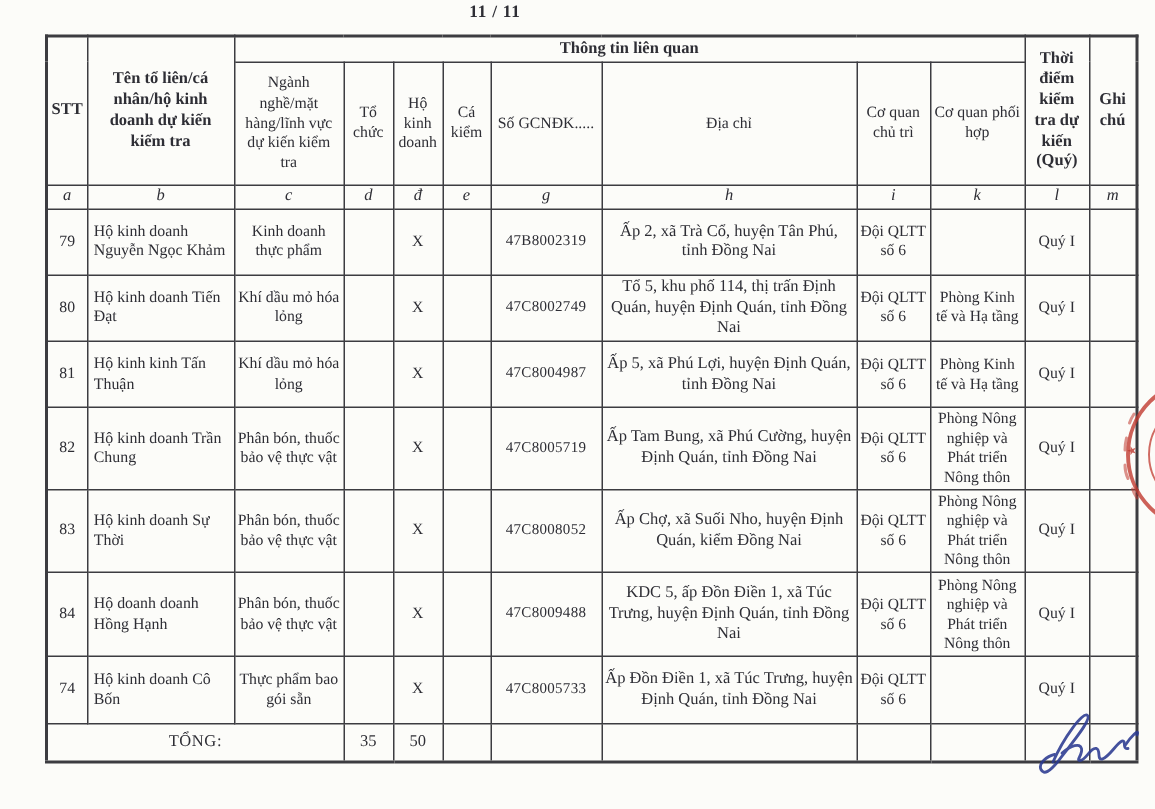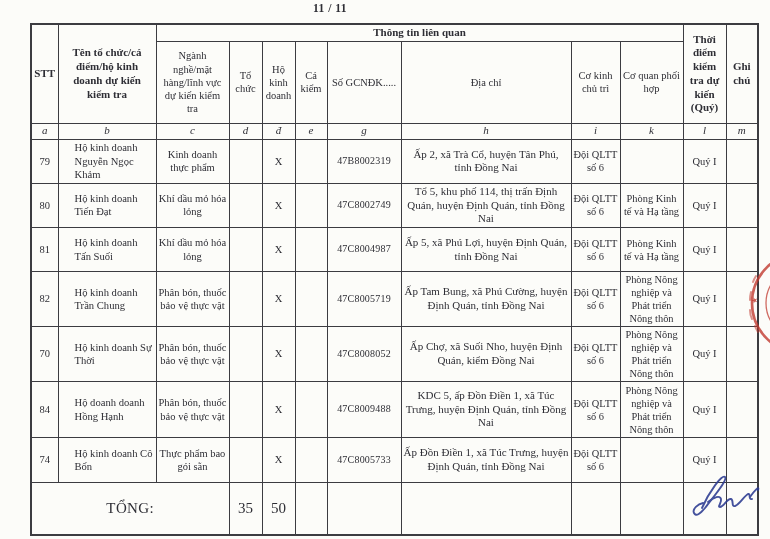--- a/index.html
+++ b/index.html
@@ -20,25 +20,25 @@
   }
   th,td{
     border:1px solid #3c3c41;
     padding:1px 2px;
     text-align:center;vertical-align:middle;
     font-size:10.5px;line-height:1.25;font-weight:normal;
     overflow:hidden;word-wrap:break-word;
   }
   thead th.b{font-weight:bold;font-size:11px;}
   tr.letters td{font-style:italic;font-size:11px;height:15px;padding:0;}
-  td.name{text-align:left;padding-left:16px;font-size:10.6px;}
+  td.name{text-align:left;padding-left:4px;font-size:10.6px;}
   td.cert{font-size:10px;letter-spacing:.2px;}
   td.addr{font-size:11px;}
   td.agency{font-size:10.4px;font-family:Liberation Serif, serif;}
-  tbody tr.total td{font-size:15px;height:16px;padding:16px 2px;}
+  tbody tr.total td{font-size:11px;height:16px;padding:4px 2px;}
   tbody tr.total td.tlabel{letter-spacing:.4px;}
   tbody tr:last-child td{border-bottom:2px solid #3c3c41;}
   .seal{position:absolute;left:742px;top:258px;pointer-events:none;}
   .seal-star{
     position:absolute;left:751px;top:296px;color:#c0392f;font-size:8px;
     opacity:.8;transform:rotate(-18deg);pointer-events:none;
   }
   .signature{position:absolute;left:672px;top:468px;pointer-events:none;}
 </style>
 </head>
@@ -57,33 +57,33 @@
     <col style="width:74px">
       <col style="width:170px">
       <col style="width:49px">
     <col style="width:63px">
       <col style="width:43px">
       <col style="width:32px">
   </colgroup>
   <thead>
     <tr style="height:12px">
       <th class="b" rowspan="2">STT</th>
-      <th class="b" rowspan="2">Tên tổ chức/cá điểm/hộ kinh doanh dự kiến kiểm tra</th>
+      <th class="b" rowspan="2">Tên tổ liên/cá nhân/hộ kinh doanh dự kiến kiểm tra</th>
       <th class="b" colspan="8">Thông tin liên quan</th>
       <th class="b" rowspan="2">Thời điểm kiểm tra dự kiến (Quý)</th>
       <th class="b" rowspan="2">Ghi chú</th>
     </tr>
     <tr style="height:82px">
       <th>Ngành nghề/mặt hàng/lĩnh vực dự kiến kiểm tra</th>
       <th>Tổ chức</th>
       <th>Hộ kinh doanh</th>
       <th>Cá kiểm</th>
       <th>Số GCNĐK.....</th>
       <th>Địa chỉ</th>
-      <th>Cơ kinh chủ trì</th>
+      <th>Cơ quan chủ trì</th>
       <th>Cơ quan phối hợp</th>
     </tr>
     <tr class="letters">
       <td>a</td>
       <td>b</td>
       <td>c</td>
       <td>d</td>
       <td>đ</td>
       <td>e</td>
       <td>g</td>
@@ -118,21 +118,21 @@
       <td></td>
       <td class="cert">47C8002749</td>
       <td class="addr">Tổ 5, khu phố 114, thị trấn Định Quán, huyện Định Quán, tỉnh Đồng Nai</td>
       <td class="agency">Đội QLTT số 6</td>
       <td class="agency">Phòng Kinh tế và Hạ tầng</td>
       <td>Quý I</td>
       <td></td>
     </tr>
     <tr style="height:44px">
       <td>81</td>
-      <td class="name">Hộ kinh doanh Tấn Suối</td>
+      <td class="name">Hộ kinh kinh Tấn Thuận</td>
       <td>Khí dầu mỏ hóa lỏng</td>
       <td></td>
       <td>X</td>
       <td></td>
       <td class="cert">47C8004987</td>
       <td class="addr">Ấp 5, xã Phú Lợi, huyện Định Quán, tỉnh Đồng Nai</td>
       <td class="agency">Đội QLTT số 6</td>
       <td class="agency">Phòng Kinh tế và Hạ tầng</td>
       <td>Quý I</td>
       <td></td>
@@ -145,21 +145,21 @@
       <td>X</td>
       <td></td>
       <td class="cert">47C8005719</td>
       <td class="addr">Ấp Tam Bung, xã Phú Cường, huyện Định Quán, tỉnh Đồng Nai</td>
       <td class="agency">Đội QLTT số 6</td>
       <td class="agency">Phòng Nông nghiệp và Phát triển Nông thôn</td>
       <td>Quý I</td>
       <td></td>
     </tr>
     <tr style="height:55px">
-      <td>70</td>
+      <td>83</td>
       <td class="name">Hộ kinh doanh Sự Thời</td>
       <td>Phân bón, thuốc bảo vệ thực vật</td>
       <td></td>
       <td>X</td>
       <td></td>
       <td class="cert">47C8008052</td>
       <td class="addr">Ấp Chợ, xã Suối Nho, huyện Định Quán, kiểm Đồng Nai</td>
       <td class="agency">Đội QLTT số 6</td>
       <td class="agency">Phòng Nông nghiệp và Phát triển Nông thôn</td>
       <td>Quý I</td>

